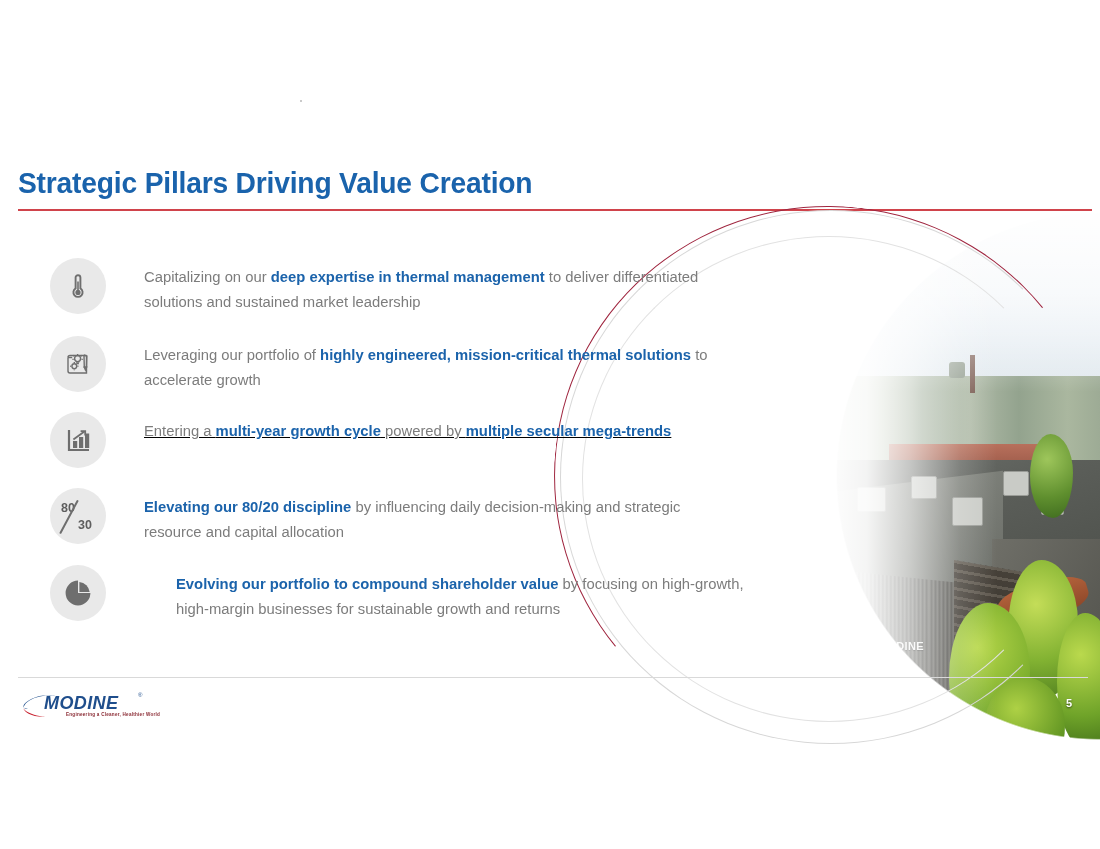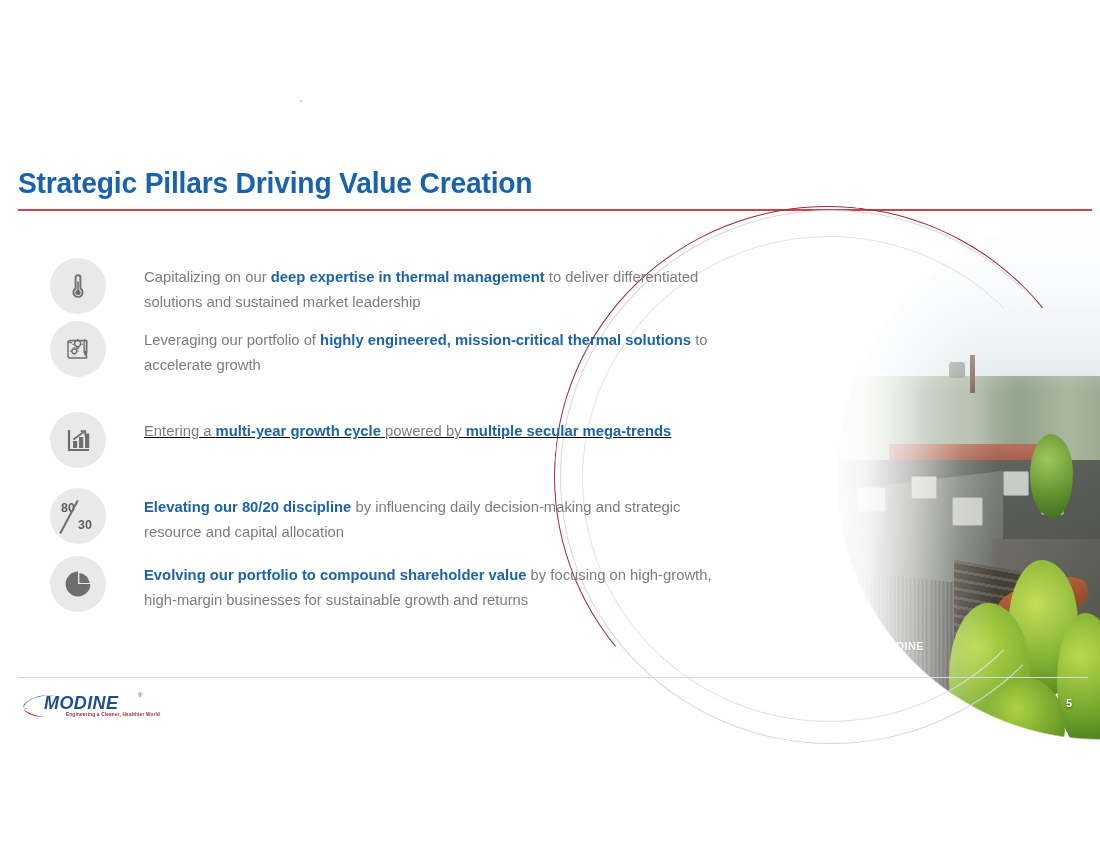--- a/index.html
+++ b/index.html
@@ -25,21 +25,21 @@
     transform:scaleX(0.94);transform-origin:left center;
   }
   .title-rule{
     position:absolute;left:18px;top:209px;width:1074px;height:1.6px;
     background:#D0434B;
   }
 
   
   .bullets{position:absolute;left:50px;top:252px;width:720px;}
   .bullet{position:absolute;left:0;display:flex;align-items:flex-start;}
-  .b1{top:6px;}  .b2{top:69px;}  .b3{top:160px;text-decoration:underline;} .b4{top:236px;} .b5{top:304px;}
+  .b1{top:6px;}  .b2{top:84px;}  .b3{top:160px;text-decoration:underline;} .b4{top:236px;} .b5{top:313px;gap:32px;}
 
   .icon-circle{
     width:56px;height:56px;border-radius:50%;background:#E9E9E9;
     flex:0 0 56px;position:relative;
     display:flex;align-items:center;justify-content:center;
   }
   .icon-circle svg{display:block;}
 
   .btext{
     margin-left:38px;width:620px;

